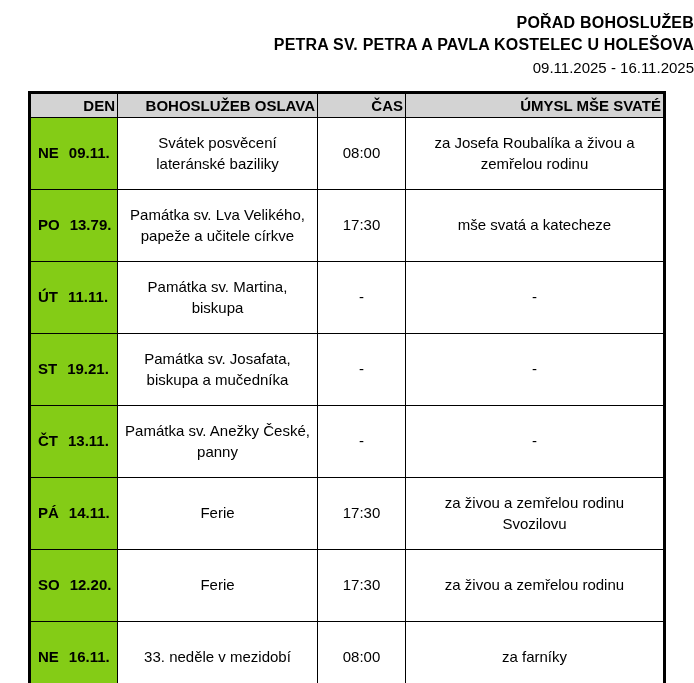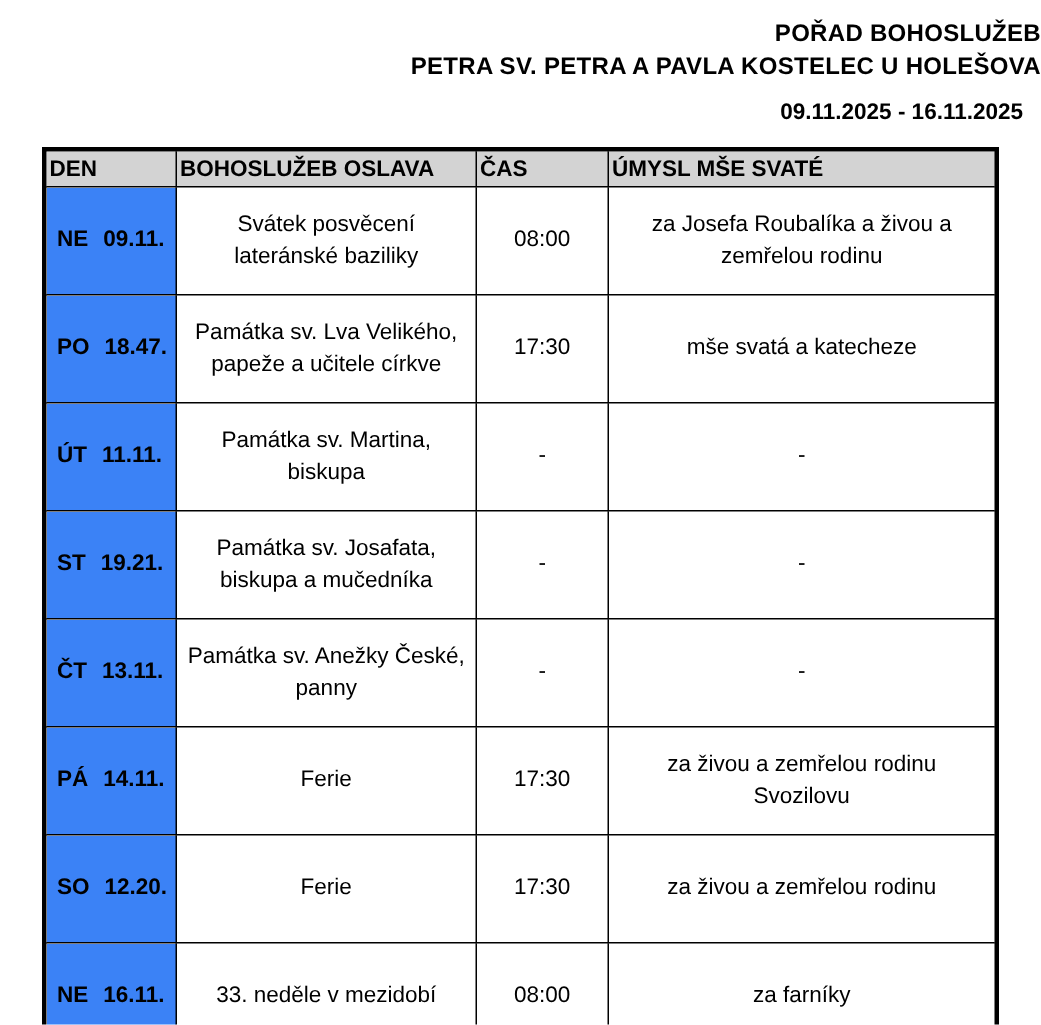--- a/index.html
+++ b/index.html
@@ -23,52 +23,52 @@
     letter-spacing: 0.2px;
   }
   .doc-subtitle {
     font-size: 16px;
     font-weight: bold;
     margin: 0 0 5px 0;
     letter-spacing: 0.2px;
   }
   .doc-daterange {
     font-size: 15px;
-    font-weight: bold;
-    margin: 12px;
+    font-weight: normal;
+    margin: 0;
   }
   table.schedule {
     border-collapse: collapse;
     table-layout: fixed;
     width: 635px;
     margin: 15px auto 0 auto;
     border: 3px solid #000000;
   }
   .schedule th, .schedule td {
     border: 1px solid #000000;
     font-size: 15px;
     overflow: hidden;
   }
   .schedule thead th {
     background: #d3d3d3;
     height: 23px;
     font-weight: bold;
-    text-align: left;
+    text-align: right;
     vertical-align: middle;
     padding: 0 2px;
   }
   .schedule tbody td {
     height: 67px;
     text-align: center;
     vertical-align: middle;
     padding: 2px 6px;
     line-height: 1.35;
   }
   .schedule tbody td.day-cell {
-    background: #3b82f6;
+    background: #84cc16;
     font-weight: bold;
     text-align: left;
     padding-left: 7px;
     white-space: nowrap;
   }
   .day-date { margin-left: 10px; }
 </style>
 </head>
 <body>
 
@@ -96,21 +96,21 @@
       </tr>
     </thead>
     <tbody id="schedule-body">
         <tr>
           <td class="day-cell"><span>NE</span><span class="day-date">09.11.</span></td>
           <td>Svátek posvěcení lateránské baziliky</td>
           <td>08:00</td>
           <td>za Josefa Roubalíka a živou a zemřelou rodinu</td>
         </tr>
         <tr>
-          <td class="day-cell"><span>PO</span><span class="day-date">18.47.</span></td>
+          <td class="day-cell"><span>PO</span><span class="day-date">13.79.</span></td>
           <td>Památka sv. Lva Velikého, papeže a učitele církve</td>
           <td>17:30</td>
           <td>mše svatá a katecheze</td>
         </tr>
         <tr>
           <td class="day-cell"><span>ÚT</span><span class="day-date">11.11.</span></td>
           <td>Památka sv. Martina, biskupa</td>
           <td>-</td>
           <td>-</td>
         </tr>

